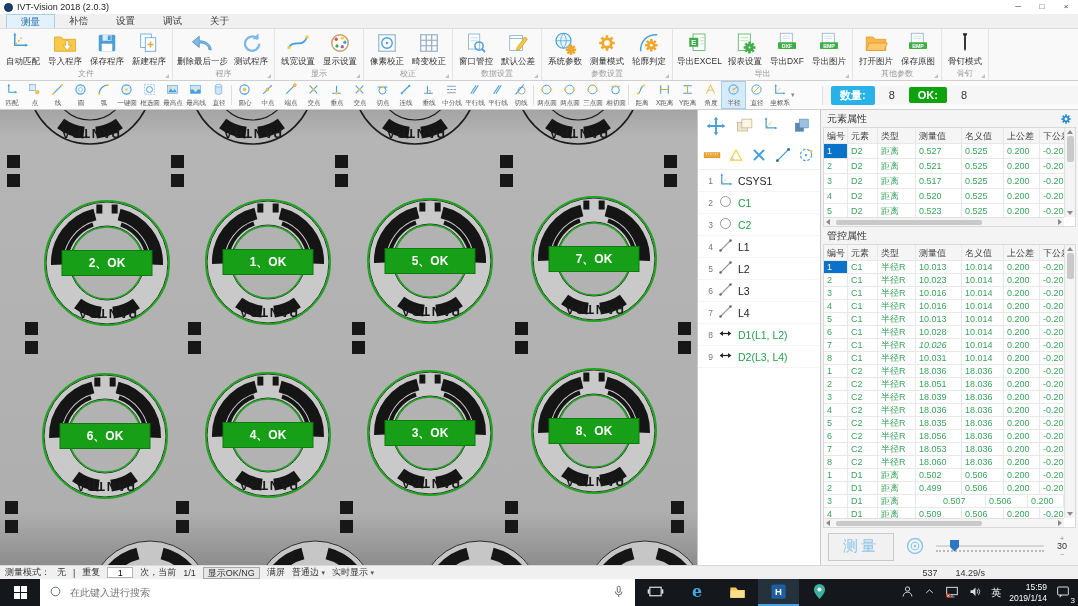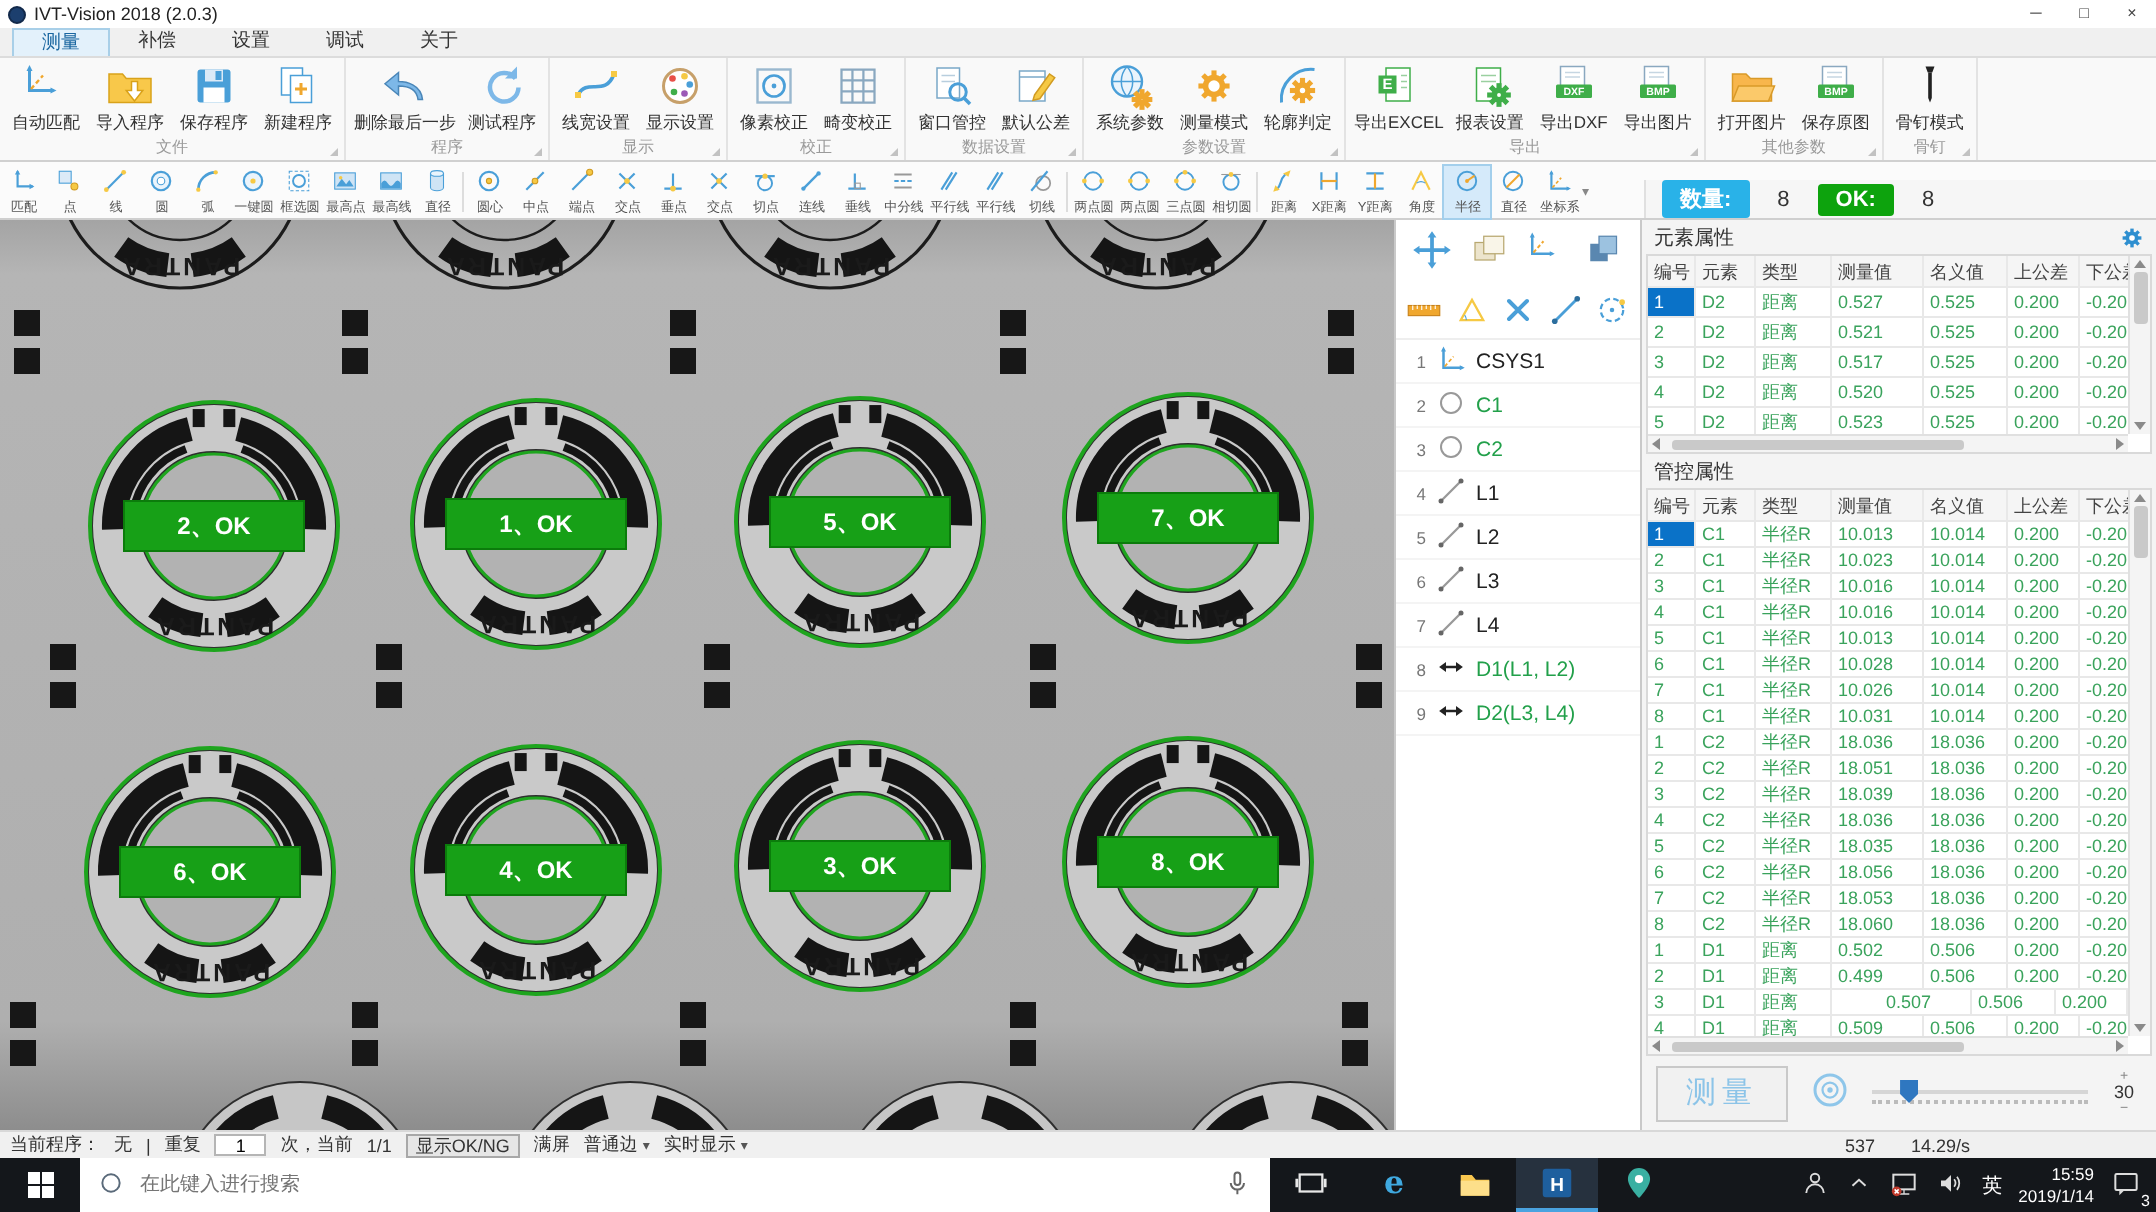--- a/index.html
+++ b/index.html
@@ -23,21 +23,21 @@
   .ribbon { height:52px; background:#f9f9f9; border-bottom:1px solid #d0d0d0; display:flex; overflow:hidden; }
   .rgroup { display:flex; flex-direction:column; border-right:1px solid #e3e3e3; padding:0 2px; }
   .rbtns { flex:1; display:flex; align-items:flex-start; padding-top:1px; }
   .rbtn { min-width:42px; padding:0 2px; display:flex; flex-direction:column; align-items:center; font-size:8.5px; color:#333; white-space:nowrap; }
   .rbtn .ric { height:26px; display:flex; align-items:center; }
   .rglabel { height:12px; font-size:8px; color:#9a9a9a; text-align:center; position:relative; padding:0 8px; }
   .rglabel i { position:absolute; right:1px; bottom:2px; width:0; height:0;
     border-left:4px solid transparent; border-bottom:4px solid #c2c2c2; font-style:normal; }
 
   
-  .toolstrip { height:29px; background:#fbfbfb; border-bottom:1px solid #cfcfcf; display:flex; align-items:flex-end; }
+  .toolstrip { height:29px; background:#fbfbfb; border-bottom:1px solid #cfcfcf; display:flex; align-items:center; }
   .tools { display:flex; align-items:stretch; }
   .tool { width:23px; display:flex; flex-direction:column; align-items:center; justify-content:center; }
   .tool .tic { height:15px; display:flex; align-items:center; }
   .tool .tlabel { font-size:8px; color:#555; transform:scale(.82); white-space:nowrap; }
   .tool.selected { background:#d5eafa; outline:1px solid #a3cfec; }
   .tsep { width:1px; background:#ddd; margin:3px 1px; }
   .tchev { width:10px; display:flex; align-items:center; font-size:7px; color:#888; }
   .counters { margin-left:auto; width:256px; background:#f6f6f6; border-left:1px solid #e0e0e0; display:flex; align-items:center; gap:14px; padding-left:8px; }
   .badge { color:#fff; font-size:11px; font-weight:bold; padding:2px 9px; border-radius:2px; }
   .badge.qty { background:#29b2e8; }
@@ -1312,21 +1312,21 @@
               <div class="tcell" style="width: 38px; flex: 0 0 38px;">半径R</div>
               <div class="tcell" style="width: 46px; flex: 0 0 46px;">10.028</div>
               <div class="tcell" style="width: 42px; flex: 0 0 42px;">10.014</div>
               <div class="tcell" style="width: 36px; flex: 0 0 36px;">0.200</div>
               <div class="tcell" style="width: 40px; flex: 0 0 40px;">-0.20</div>
             </div>
             <div class="trow" style="height: 13px;">
               <div class="tcell" style="width: 24px; flex: 0 0 24px;">7</div>
               <div class="tcell" style="width: 30px; flex: 0 0 30px;">C1</div>
               <div class="tcell" style="width: 38px; flex: 0 0 38px;">半径R</div>
-              <div class="tcell" style="width: 46px; flex: 0 0 46px;">10.026</div>
+              <div class="tcell" style="width: 46px; flex: 0 0 46px; font-style: italic;">10.026</div>
               <div class="tcell" style="width: 42px; flex: 0 0 42px;">10.014</div>
               <div class="tcell" style="width: 36px; flex: 0 0 36px;">0.200</div>
               <div class="tcell" style="width: 40px; flex: 0 0 40px;">-0.20</div>
             </div>
             <div class="trow" style="height: 13px;">
               <div class="tcell" style="width: 24px; flex: 0 0 24px;">8</div>
               <div class="tcell" style="width: 30px; flex: 0 0 30px;">C1</div>
               <div class="tcell" style="width: 38px; flex: 0 0 38px;">半径R</div>
               <div class="tcell" style="width: 46px; flex: 0 0 46px;">10.031</div>
               <div class="tcell" style="width: 42px; flex: 0 0 42px;">10.014</div>
@@ -1468,21 +1468,21 @@
         <div class="slider-val">
           <span class="pm">+</span>
           <span>30</span>
           <span class="pm">−</span>
         </div>
       </div>
     </div>
   </div>
 
   <div class="statusbar">
-    <span>当前程序：</span>
+    <span>测量模式：</span>
     <span>无</span>
     <span>|</span>
     <span>重复</span>
     <input class="sb-input" value="1" style="">
     <span>次，当前</span>
     <span>1/1</span>
     <span class="sb-btn">显示OK/NG</span>
     <span>满屏</span>
     <span><span>普通边</span> <span class="caret">▾</span></span>
     <span><span>实时显示</span> <span class="caret">▾</span></span>

